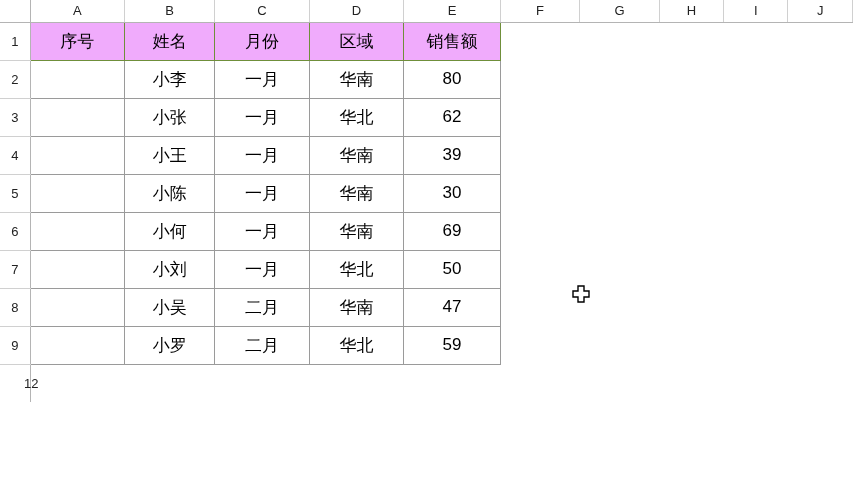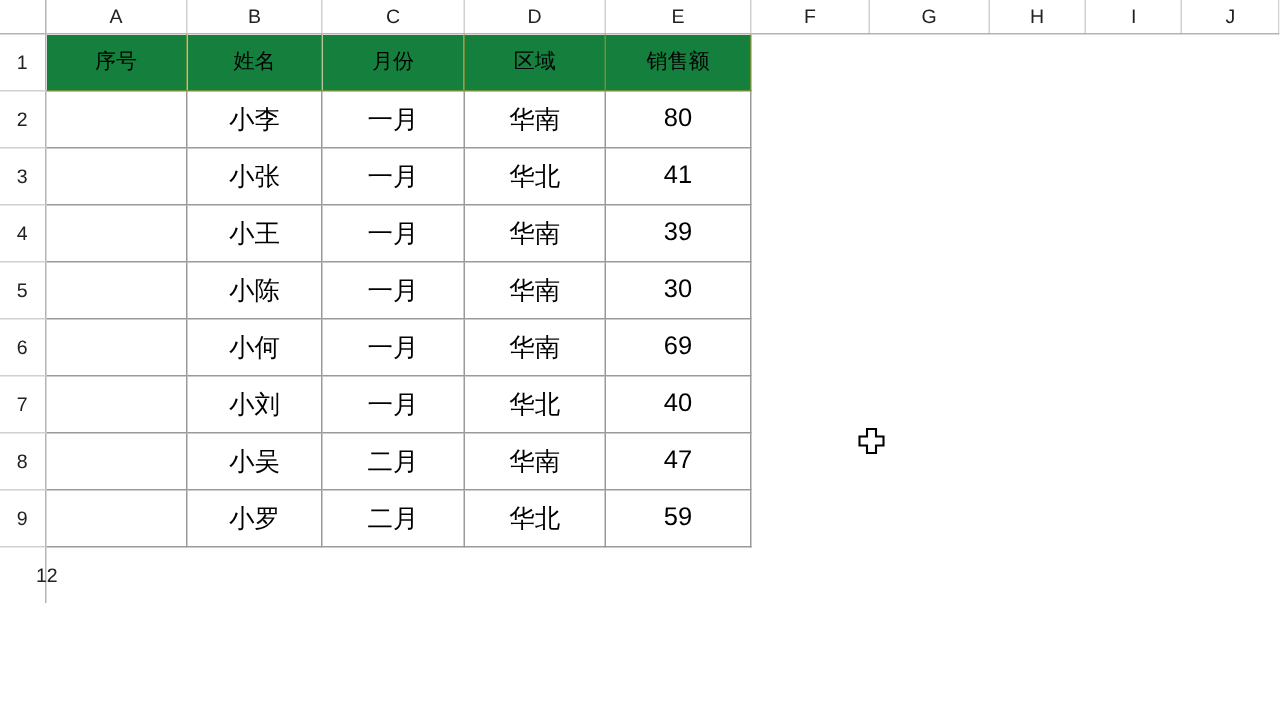--- a/index.html
+++ b/index.html
@@ -73,24 +73,24 @@
     border-bottom: none;
   }
   
   .tbl {
     border-right: 1px solid #9a9a9a;
     border-bottom: 1px solid #9a9a9a;
     border-left: 1px solid #9a9a9a;
     border-top: 1px solid #9a9a9a;
   }
   .hdr {
-    background: #15803d;
+    background: #f0abfc;
     color: #000000;
     font-weight: bold;
-    font-size: 14px;
+    font-size: 17px;
     height: 36px;
     border: 1px solid #6f8f3a;
   }
   
   col.c-rh { width: 28px; }
   col.c-a  { width: 88px; }
   col.c-b  { width: 84px; }
   col.c-c  { width: 88px; }
   col.c-d  { width: 88px; }
   col.c-e  { width: 90px; }
@@ -176,21 +176,21 @@
         <td class="cell empty-area"></td>
         <td class="cell empty-area"></td>
       </tr>
 
       <tr>
         <td class="rowhead">3</td>
         <td class="cell tbl"></td>
         <td class="cell tbl">小张</td>
         <td class="cell tbl">一月</td>
         <td class="cell tbl">华北</td>
-        <td class="cell tbl">41</td>
+        <td class="cell tbl">62</td>
         <td class="cell empty-area"></td>
         <td class="cell empty-area"></td>
         <td class="cell empty-area"></td>
         <td class="cell empty-area"></td>
         <td class="cell empty-area"></td>
       </tr>
 
       <tr>
         <td class="rowhead">4</td>
         <td class="cell tbl"></td>
@@ -232,21 +232,21 @@
         <td class="cell empty-area"></td>
         <td class="cell empty-area"></td>
       </tr>
 
       <tr>
         <td class="rowhead">7</td>
         <td class="cell tbl"></td>
         <td class="cell tbl">小刘</td>
         <td class="cell tbl">一月</td>
         <td class="cell tbl">华北</td>
-        <td class="cell tbl">40</td>
+        <td class="cell tbl">50</td>
         <td class="cell empty-area"></td>
         <td class="cell empty-area"></td>
         <td class="cell empty-area"></td>
         <td class="cell empty-area"></td>
         <td class="cell empty-area"></td>
       </tr>
 
       <tr>
         <td class="rowhead">8</td>
         <td class="cell tbl"></td>

